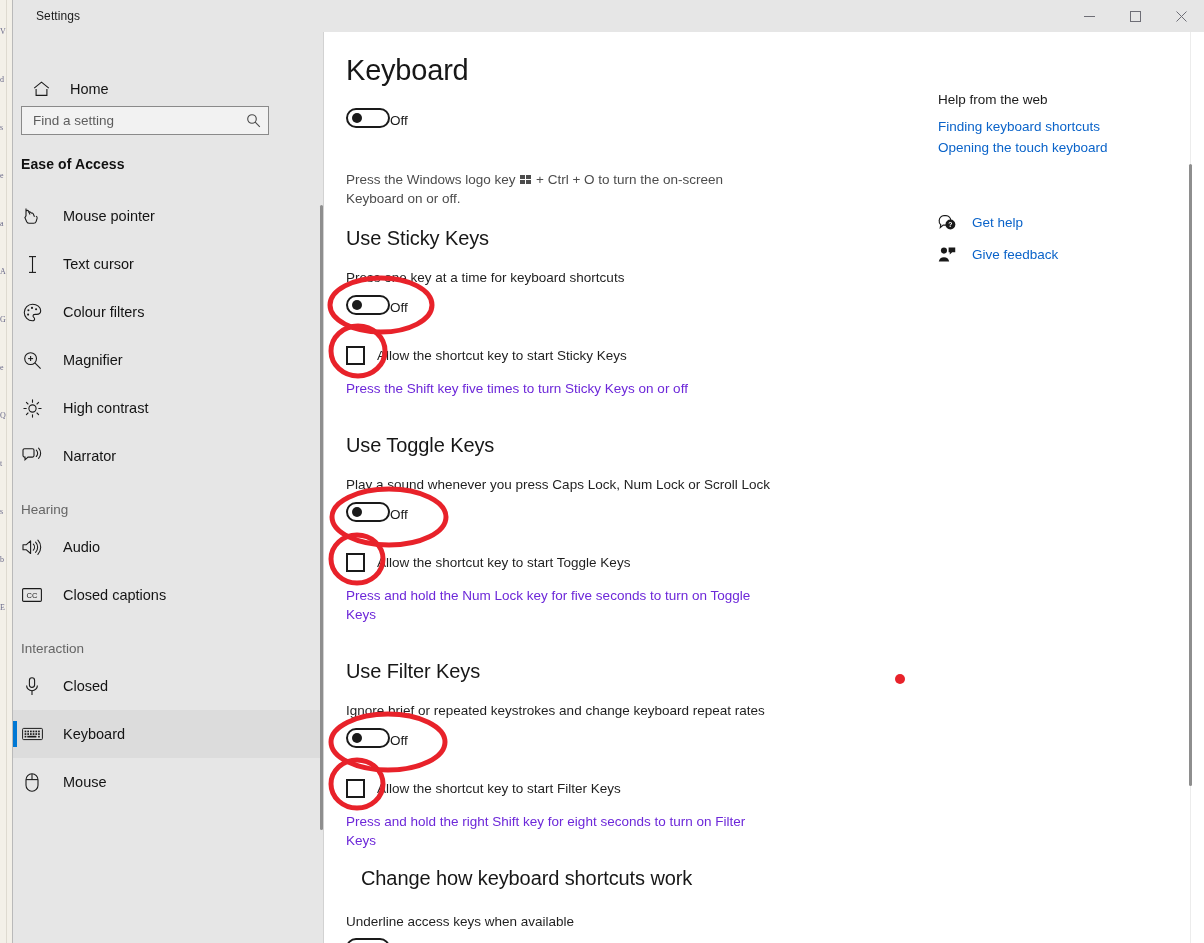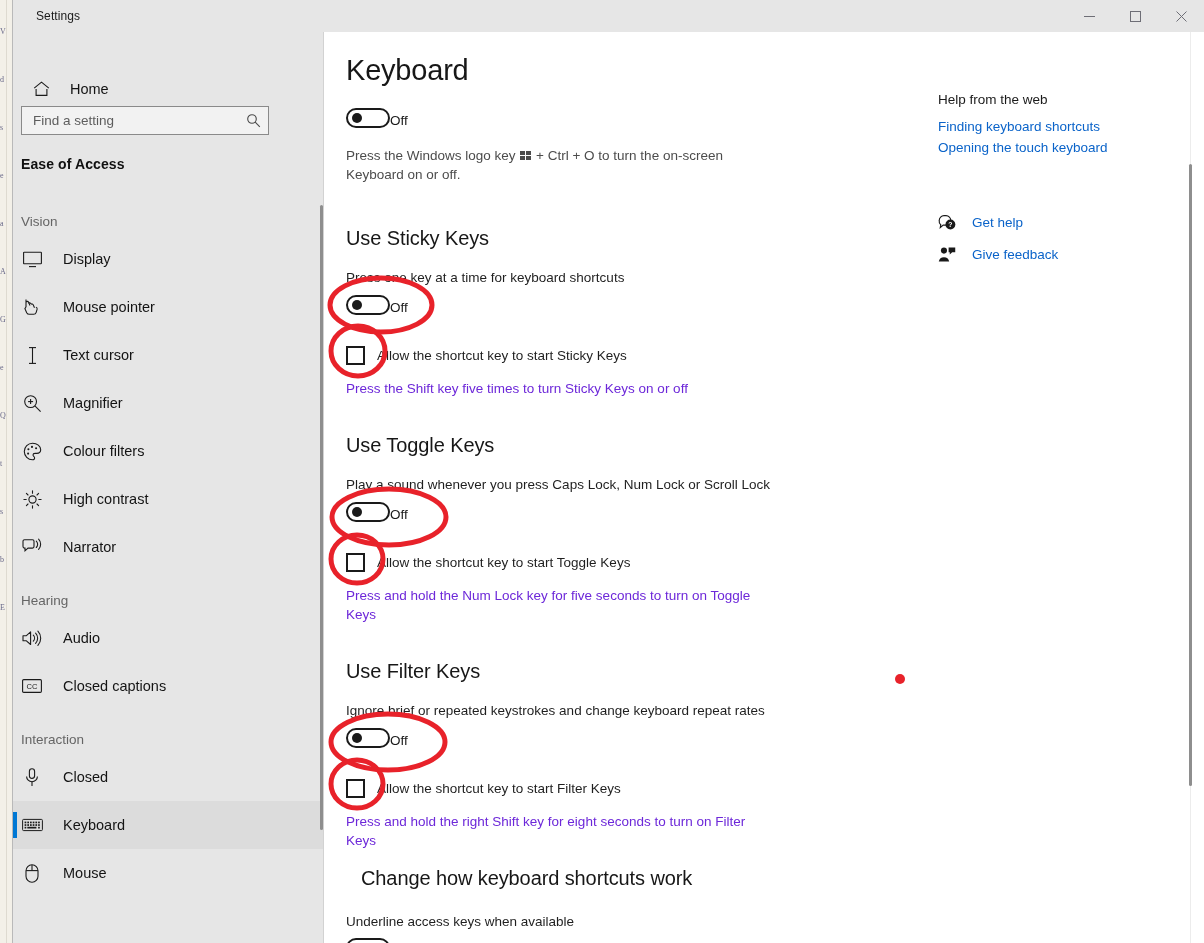--- a/index.html
+++ b/index.html
@@ -108,21 +108,21 @@
     width: 44px; height: 20px; border-radius: 10px;
     border: 2px solid #1a1a1a; background: #ffffff;
     display: flex; align-items: center; position: relative;
   }
   .toggle .sw .knob {
     width: 10px; height: 10px; border-radius: 50%; background: #1a1a1a;
     position: absolute; left: 4px;
   }
   .toggle .st { font-size: 13.5px; color: #1a1a1a; }
 
-  .desc { font-size: 13.5px; color: #4c4c4c; line-height: 19px; }
+  .desc { font-size: 13.5px; color: #4c4c4c; line-height: 19px; margin-top: 24px; }
   .sect-head { font-size: 20px; color: #171717; letter-spacing: -.1px; }
   .opt-label { font-size: 13.5px; color: #1f1f1f; }
   .hint { font-size: 13.5px; color: #6d28d9; line-height: 19px; }
 
   .cb-row { display: flex; align-items: center; gap: 12px; }
   .cb {
     width: 19px; height: 19px; min-width: 19px;
     border: 2px solid #1a1a1a; background: #ffffff;
   }
 
@@ -221,72 +221,62 @@
           <circle cx="6" cy="6" r="4.3"></circle>
             <line x1="9.2" y1="9.2" x2="13.8" y2="13.8"></line>
         </svg>
       </span>
     </div>
 
     <div class="cat-title">Ease of Access</div>
 
     <div class="nav-scroll">
       <div id="nav-groups">
-          <div class="group-head">Vision</div>
-          <div class="nav-item">
-            <span class="ico">
-              <svg width="19" height="17" viewBox="0 0 19 17" fill="none" stroke="currentColor" stroke-width="1.1">
-                <rect x="0.6" y="1.2" width="17.8" height="11.6" rx="0.6"></rect>
-                <line x1="6" y1="15.6" x2="13" y2="15.6"></line>
-              </svg>
-            </span>
-            <span class="lbl">Display</span>
-          </div>
           <div class="nav-item">
             <span class="ico">
               <svg width="18" height="18" viewBox="0 0 18 18" fill="none" stroke="currentColor" stroke-width="1.1">
                 <path d="M3 1.5 L3 9 M3 4 q1.6 -1.4 2.6 .3 l1.4 3.2"></path>
                 <path d="M5.5 5.2 q1.5 -1.1 2.4 .5 M8 6.3 q1.4 -1 2.2 .5 l1.3 3"></path>
                 <path d="M3 9 l-1.1 1.6 1.8 4.1 q.8 1.6 2.6 1.6 h4.3 q2 0 2.6 -2 l.9 -3.1 q.4 -1.6 -1.2 -2"></path>
               </svg>
             </span>
             <span class="lbl">Mouse pointer</span>
           </div>
           <div class="nav-item">
             <span class="ico">
               <svg width="11" height="19" viewBox="0 0 11 19" fill="none" stroke="currentColor" stroke-width="1.1">
                 <line x1="5.5" y1="1.6" x2="5.5" y2="17.4"></line>
                 <line x1="2" y1="1.6" x2="9" y2="1.6"></line>
                 <line x1="2" y1="17.4" x2="9" y2="17.4"></line>
               </svg>
             </span>
             <span class="lbl">Text cursor</span>
-          </div>
-          <div class="nav-item">
-            <span class="ico">
-              <svg width="19" height="19" viewBox="0 0 19 19" fill="none" stroke="currentColor" stroke-width="1.1">
-                <circle cx="7.6" cy="7.6" r="5.9"></circle>
-                <line x1="11.9" y1="11.9" x2="17.6" y2="17.6"></line>
-                <line x1="5.1" y1="7.6" x2="10.1" y2="7.6"></line>
-                <line x1="7.6" y1="5.1" x2="7.6" y2="10.1"></line>
-              </svg>
-            </span>
-            <span class="lbl">Magnifier</span>
           </div>
           <div class="nav-item">
             <span class="ico">
               <svg width="19" height="19" viewBox="0 0 19 19" fill="none" stroke="currentColor" stroke-width="1.1">
                 <path d="M9.5 1.3 A8.2 8.2 0 1 0 9.5 17.7 c1.5 0 2.1-.9 2.1-1.8 0-1.5-1.6-1.6-1.6-2.9 0-1 .8-1.6 2-1.6h1.7 c2.6 0 4-1.5 4-3.6 C17.7 4 14.1 1.3 9.5 1.3Z"></path>
                 <circle cx="5.4" cy="7.2" r="1.05" fill="currentColor" stroke="none"></circle>
                 <circle cx="9" cy="4.9" r="1.05" fill="currentColor" stroke="none"></circle>
                 <circle cx="13.1" cy="6.3" r="1.05" fill="currentColor" stroke="none"></circle>
                 <circle cx="5.1" cy="11.6" r="1.05" fill="currentColor" stroke="none"></circle>
               </svg>
             </span>
             <span class="lbl">Colour filters</span>
+          </div>
+          <div class="nav-item">
+            <span class="ico">
+              <svg width="19" height="19" viewBox="0 0 19 19" fill="none" stroke="currentColor" stroke-width="1.1">
+                <circle cx="7.6" cy="7.6" r="5.9"></circle>
+                <line x1="11.9" y1="11.9" x2="17.6" y2="17.6"></line>
+                <line x1="5.1" y1="7.6" x2="10.1" y2="7.6"></line>
+                <line x1="7.6" y1="5.1" x2="7.6" y2="10.1"></line>
+              </svg>
+            </span>
+            <span class="lbl">Magnifier</span>
           </div>
           <div class="nav-item">
             <span class="ico">
               <svg width="19" height="19" viewBox="0 0 19 19" fill="none" stroke="currentColor" stroke-width="1.1">
                 <circle cx="9.5" cy="9.5" r="3.6"></circle>
                 <g stroke-linecap="round">
                   <line x1="9.5" y1="0.9" x2="9.5" y2="3.2"></line>
                   <line x1="9.5" y1="15.8" x2="9.5" y2="18.1"></line>
                   <line x1="0.9" y1="9.5" x2="3.2" y2="9.5"></line>
                   <line x1="15.8" y1="9.5" x2="18.1" y2="9.5"></line>

